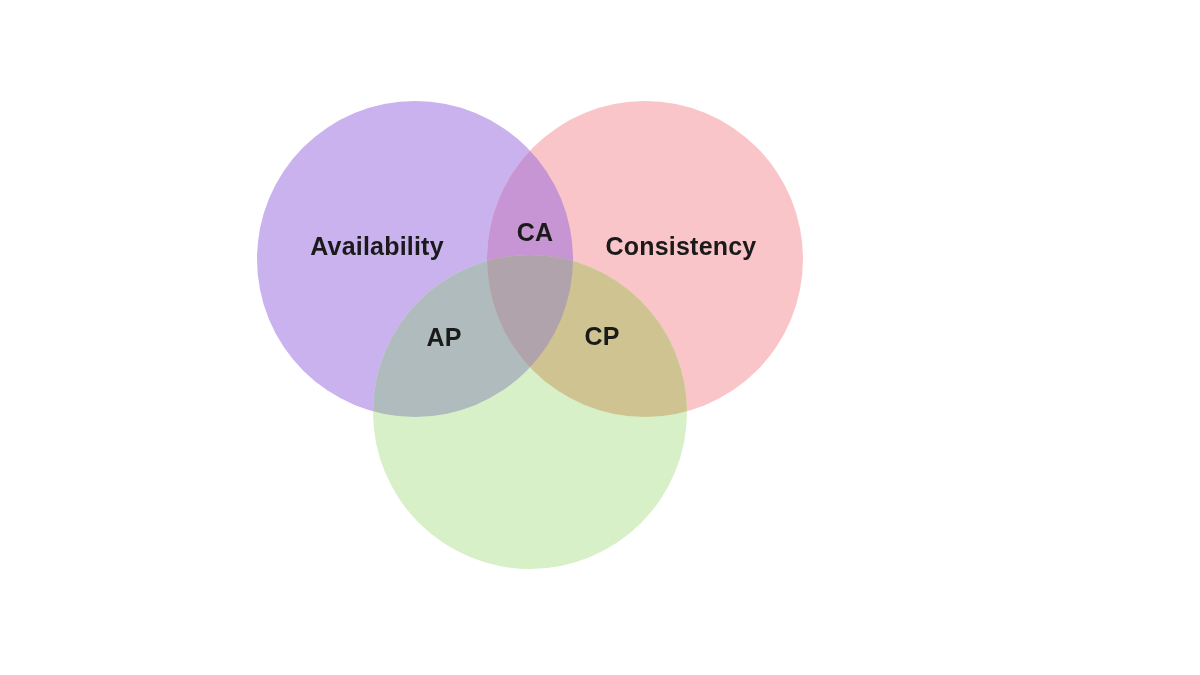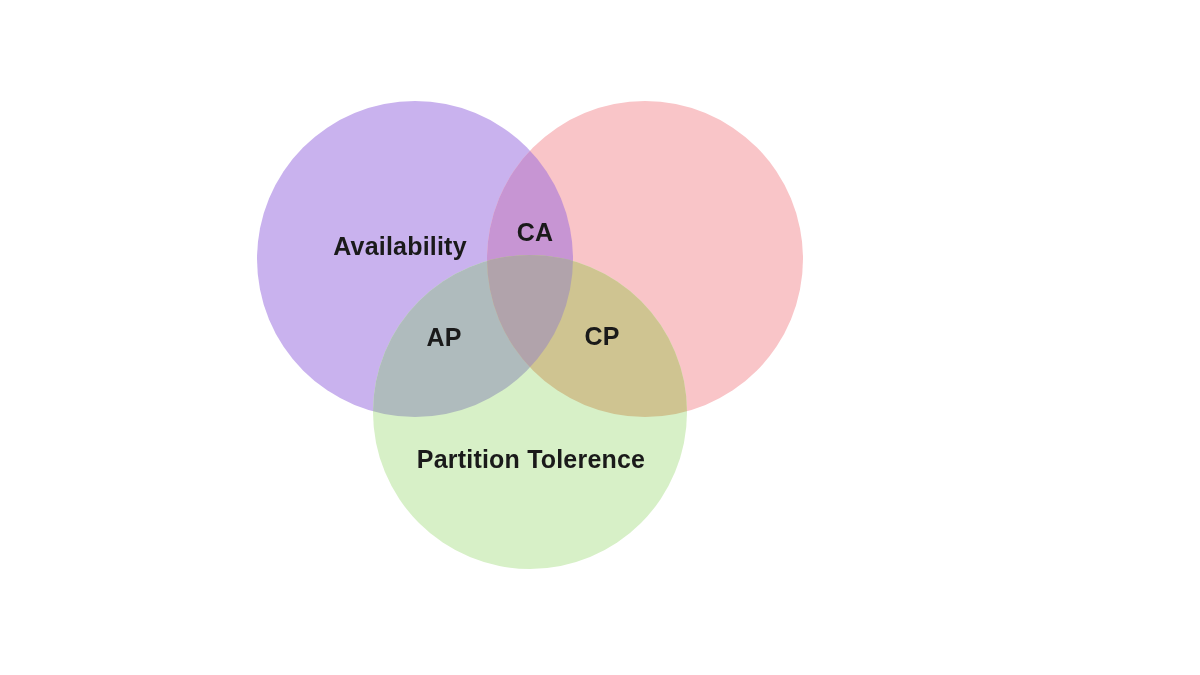--- a/index.html
+++ b/index.html
@@ -29,21 +29,21 @@
   .label {
     position: absolute;
     transform: translate(-50%, -50%);
     font-weight: 700;
     font-size: 25px;
     letter-spacing: 0.2px;
     color: #1a1a1a;
     white-space: nowrap;
     user-select: none;
   }
-  .label-availability { left: 400px; top: 246px; text-align: right; }
+  .label-availability { left: 377px; top: 246px; text-align: right; }
   .label-ca           { left: 535px; top: 232px; }
   .label-consistency  { left: 681px; top: 246px; }
   .label-ap           { left: 444px; top: 337px; }
   .label-cp           { left: 602px; top: 336px; }
   .label-partition    { left: 531px; top: 459px; }
 </style>
 </head>
 <body>
 
 <div class="venn-stage">
@@ -76,20 +76,20 @@
       <g clip-path="url(#clip-consistency)">
         <circle cx="530" cy="412" r="157" fill="#b1a3ab"></circle>
       </g>
     </g>
   </svg>
 
   <div class="label label-availability">Availability</div>
 
   <div class="label label-ca">CA</div>
 
+  <div class="label label-consistency">Consistency</div>
 
   <div class="label label-ap">AP</div>
 
   <div class="label label-cp">CP</div>
 
-  <div class="label label-partition">Partition Tolerence</div>
 
 </div>
 
 </body></html>

